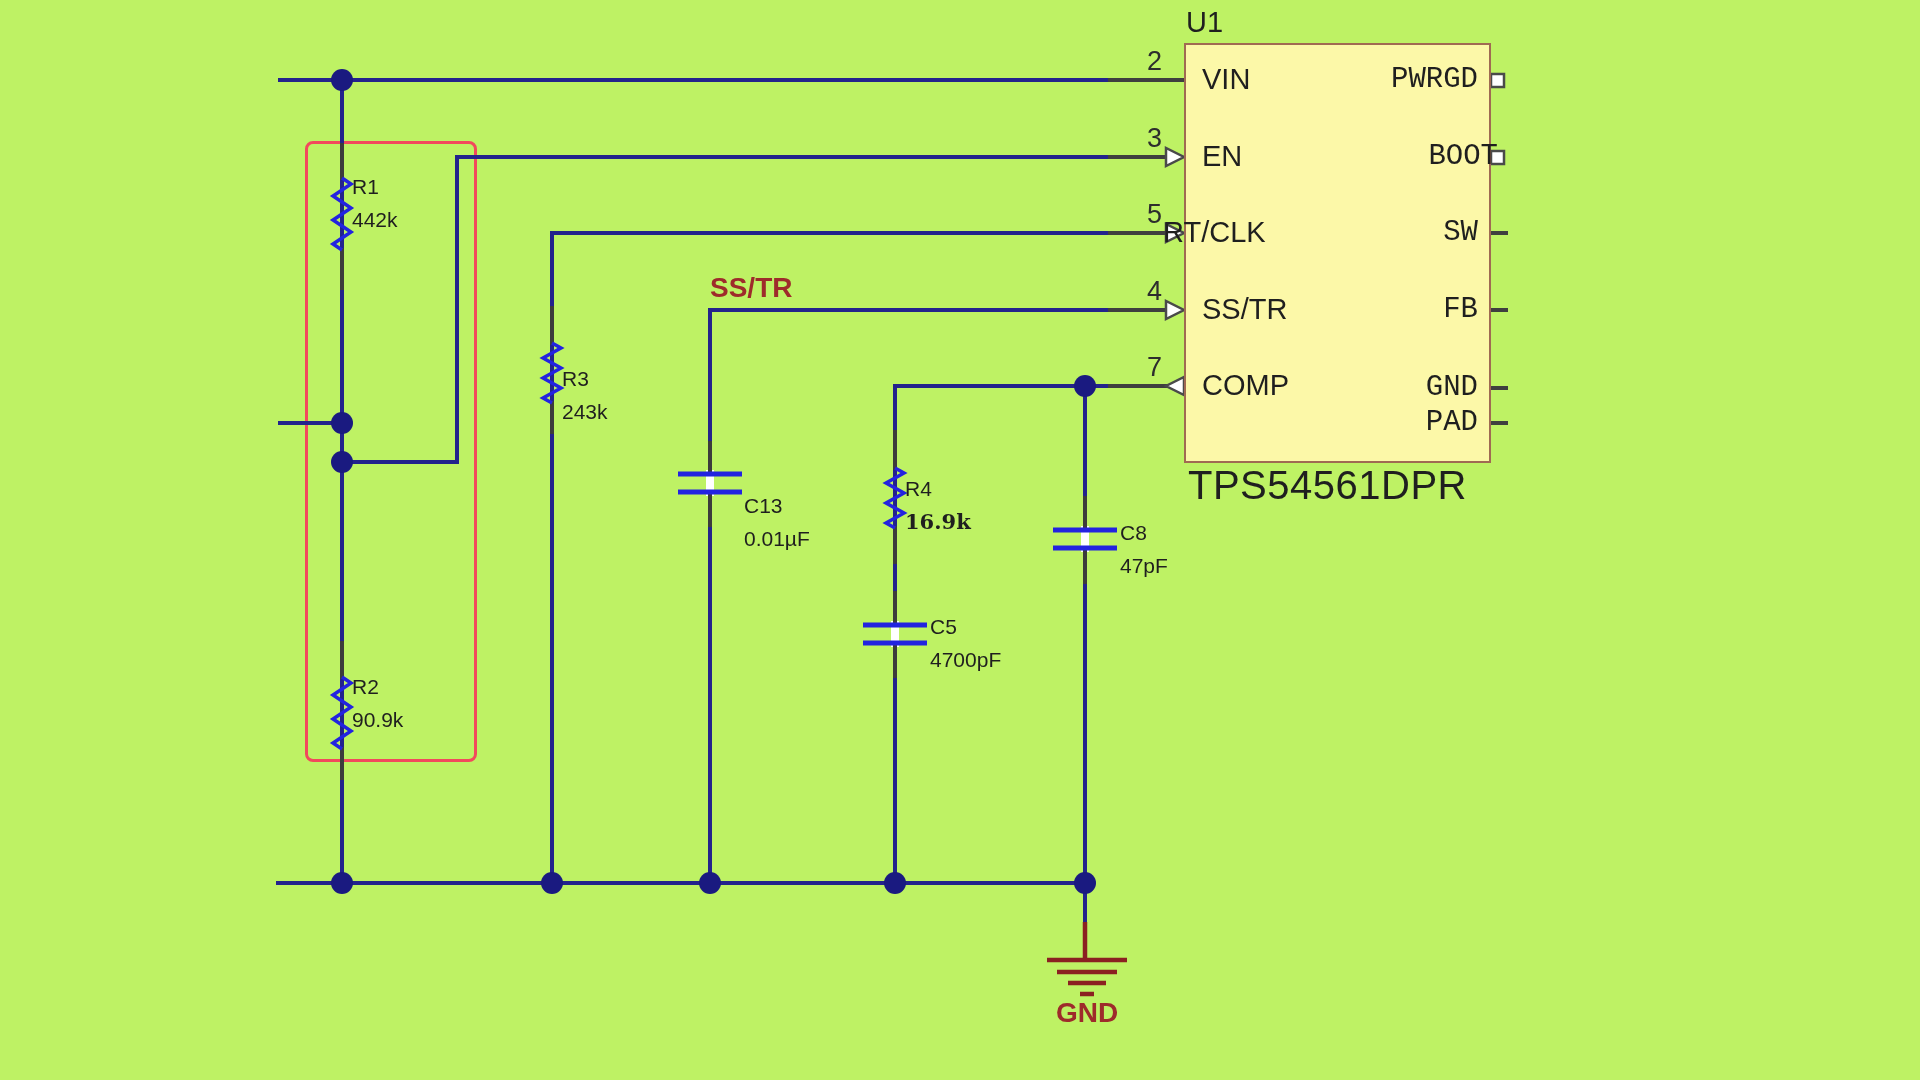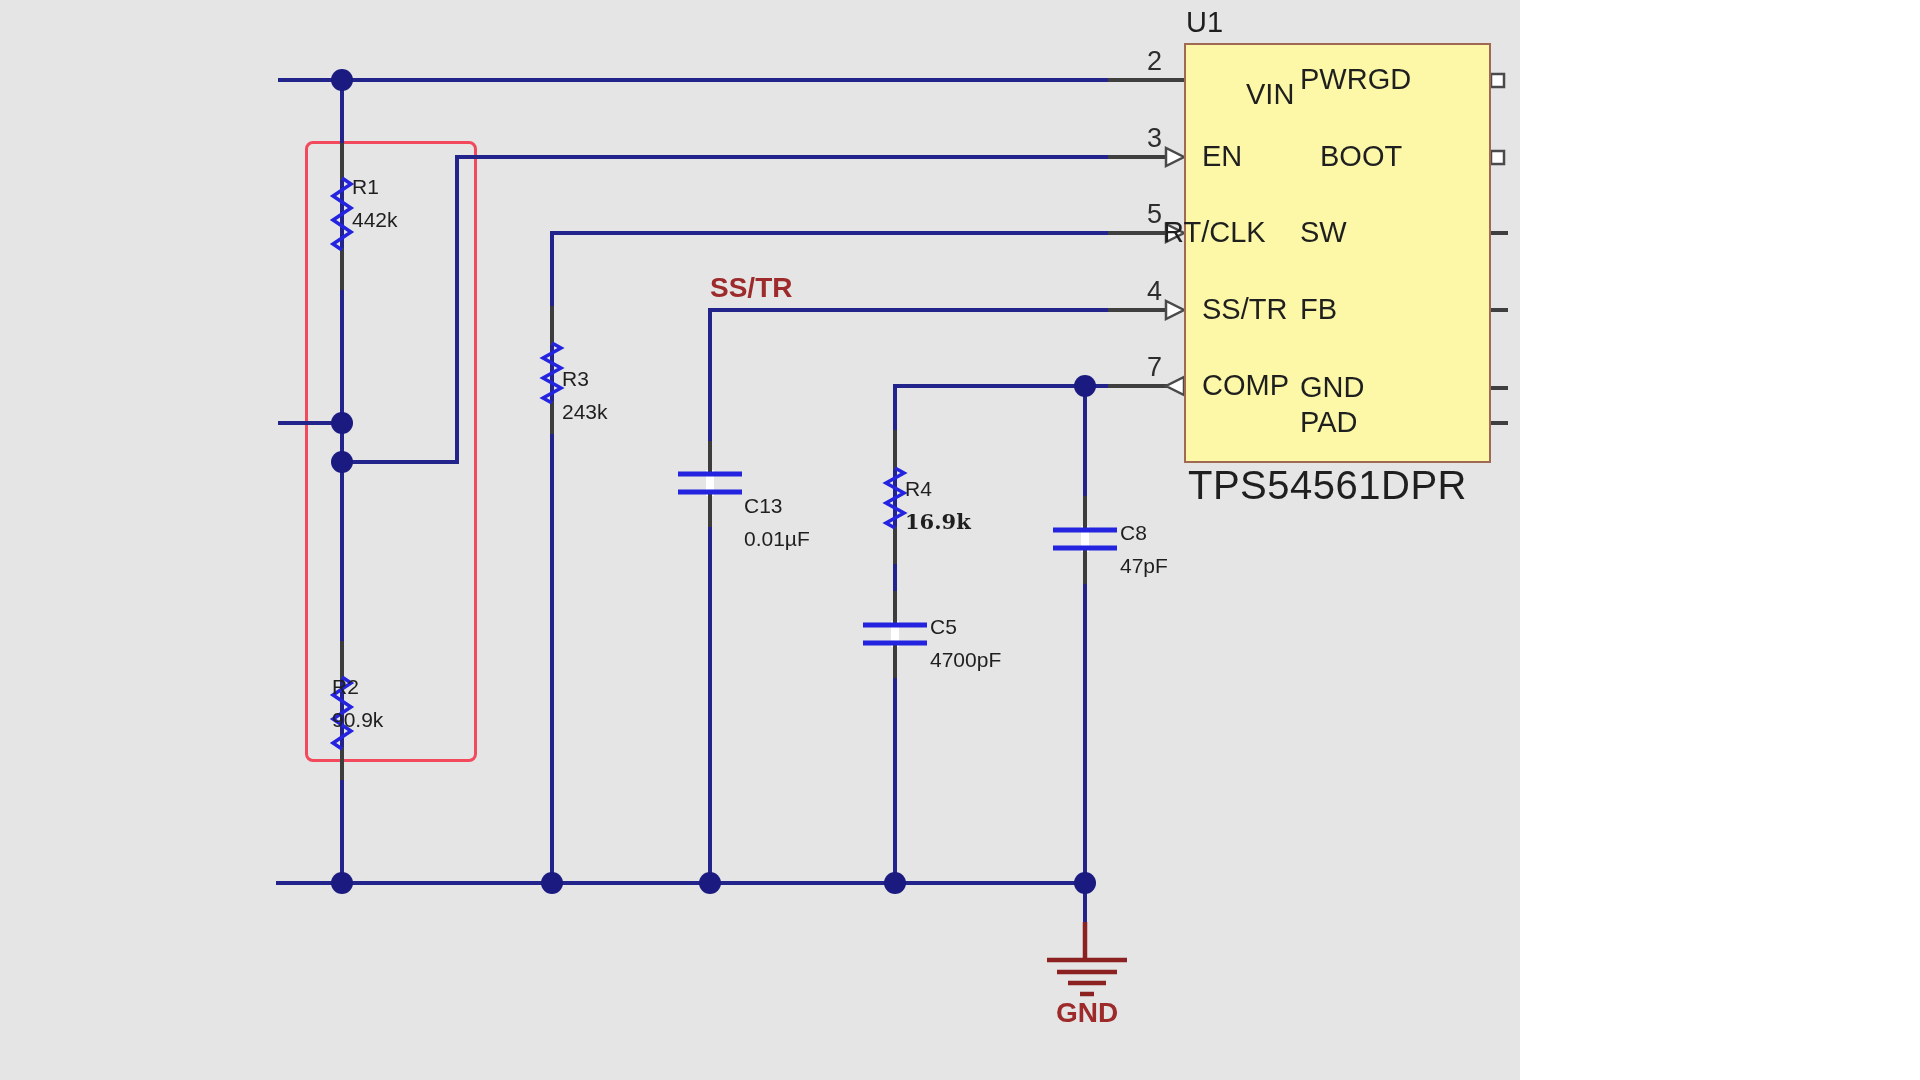--- a/index.html
+++ b/index.html
@@ -1,29 +1,29 @@
 <!DOCTYPE html>
 <html><head>
 <meta charset="utf-8">
 <style>
   html,body{margin:0;padding:0;background:#ffffff;}
   #canvas{
-    position:relative;width:1520px;height:1080px;background:#e5e5e5;
+    position:relative;width:1920px;height:1080px;background:#bef264;
     font-family:"Liberation Sans", sans-serif;overflow:hidden;
   }
   .comp-label{position:absolute;color:#1f1f1f;font-size:21px;line-height:33px;white-space:nowrap;}
   .comp-label .val{display:block;}
   .serif-val{font-family:"DejaVu Serif", serif;font-weight:bold;}
   .net-label{position:absolute;color:#9e2b2b;font-size:28px;font-weight:bold;white-space:nowrap;}
   .ic-body{
     position:absolute;left:1184px;top:43px;width:307px;height:420px;
     background:#fcf8a8;border:2px solid #a06a52;box-sizing:border-box;
   }
   .pin-name{position:absolute;font-size:29px;color:#1f1f1f;white-space:nowrap;}
-  .pin-name.right{text-align:left;width:178px;}
+  .pin-name.right{text-align:right;width:178px;font-family:Liberation Mono, monospace;}
   .pin-number{position:absolute;font-size:27px;color:#2d2d2d;width:42px;text-align:right;white-space:nowrap;}
   .ic-designator{position:absolute;left:1186px;top:6px;font-size:29px;color:#1f1f1f;}
   .ic-partnum{position:absolute;left:1188px;top:463px;font-size:40px;letter-spacing:.5px;color:#1f1f1f;}
   .highlight-rect{
     position:absolute;left:305px;top:141px;width:172px;height:621px;
     border:3px solid #f2495c;border-radius:8px;box-sizing:border-box;background:transparent;
   }
   svg{position:absolute;left:0;top:0;}
 </style>
 </head>
@@ -123,21 +123,21 @@
       <path d="M1057 972 H1117"></path>
       <path d="M1068 983 H1106"></path>
       <path d="M1080 994 H1094"></path>
     </g>
   </svg>
 
   <div class="ic-body"></div>
   <div class="ic-designator">U1</div>
   <div class="ic-partnum">TPS54561DPR</div>
 
-  <div class="pin-name" style="left:1202px;top:78px;margin-left:44px;">VIN</div>
+  <div class="pin-name" style="left:1202px;top:63px;">VIN</div>
   <div class="pin-name" style="left:1202px;top:140px;">EN</div>
   <div class="pin-name" style="left:1163px;top:216px;">RT/CLK</div>
   <div class="pin-name" style="left:1202px;top:293px;">SS/TR</div>
   <div class="pin-name" style="left:1202px;top:369px;">COMP</div>
 
   <div class="pin-name right" style="left:1300px;top:63px;">PWRGD</div>
   <div class="pin-name right" style="left:1320px;top:140px;">BOOT</div>
   <div class="pin-name right" style="left:1300px;top:216px;">SW</div>
   <div class="pin-name right" style="left:1300px;top:293px;">FB</div>
   <div class="pin-name right" style="left:1300px;top:371px;">GND</div>
@@ -146,21 +146,21 @@
   <div class="pin-number" style="left:1120px;top:46px;">2</div>
   <div class="pin-number" style="left:1120px;top:123px;">3</div>
   <div class="pin-number" style="left:1120px;top:199px;">5</div>
   <div class="pin-number" style="left:1120px;top:276px;">4</div>
   <div class="pin-number" style="left:1120px;top:352px;">7</div>
 
   <div class="comp-label" style="left:352px;top:170px;">
     <span>R1</span>
     <span class="val">442k</span>
   </div>
-  <div class="comp-label" style="left:332px;top:670px;">
+  <div class="comp-label" style="left:352px;top:670px;">
     <span>R2</span>
     <span class="val">90.9k</span>
   </div>
   <div class="comp-label" style="left:562px;top:326px;margin-top:36px;">
     <span>R3</span>
     <span class="val">243k</span>
   </div>
   <div class="comp-label" style="left:905px;top:460px;margin-top:12px;">
     <span>R4</span>
     <span class="val serif-val">16.9k</span>

